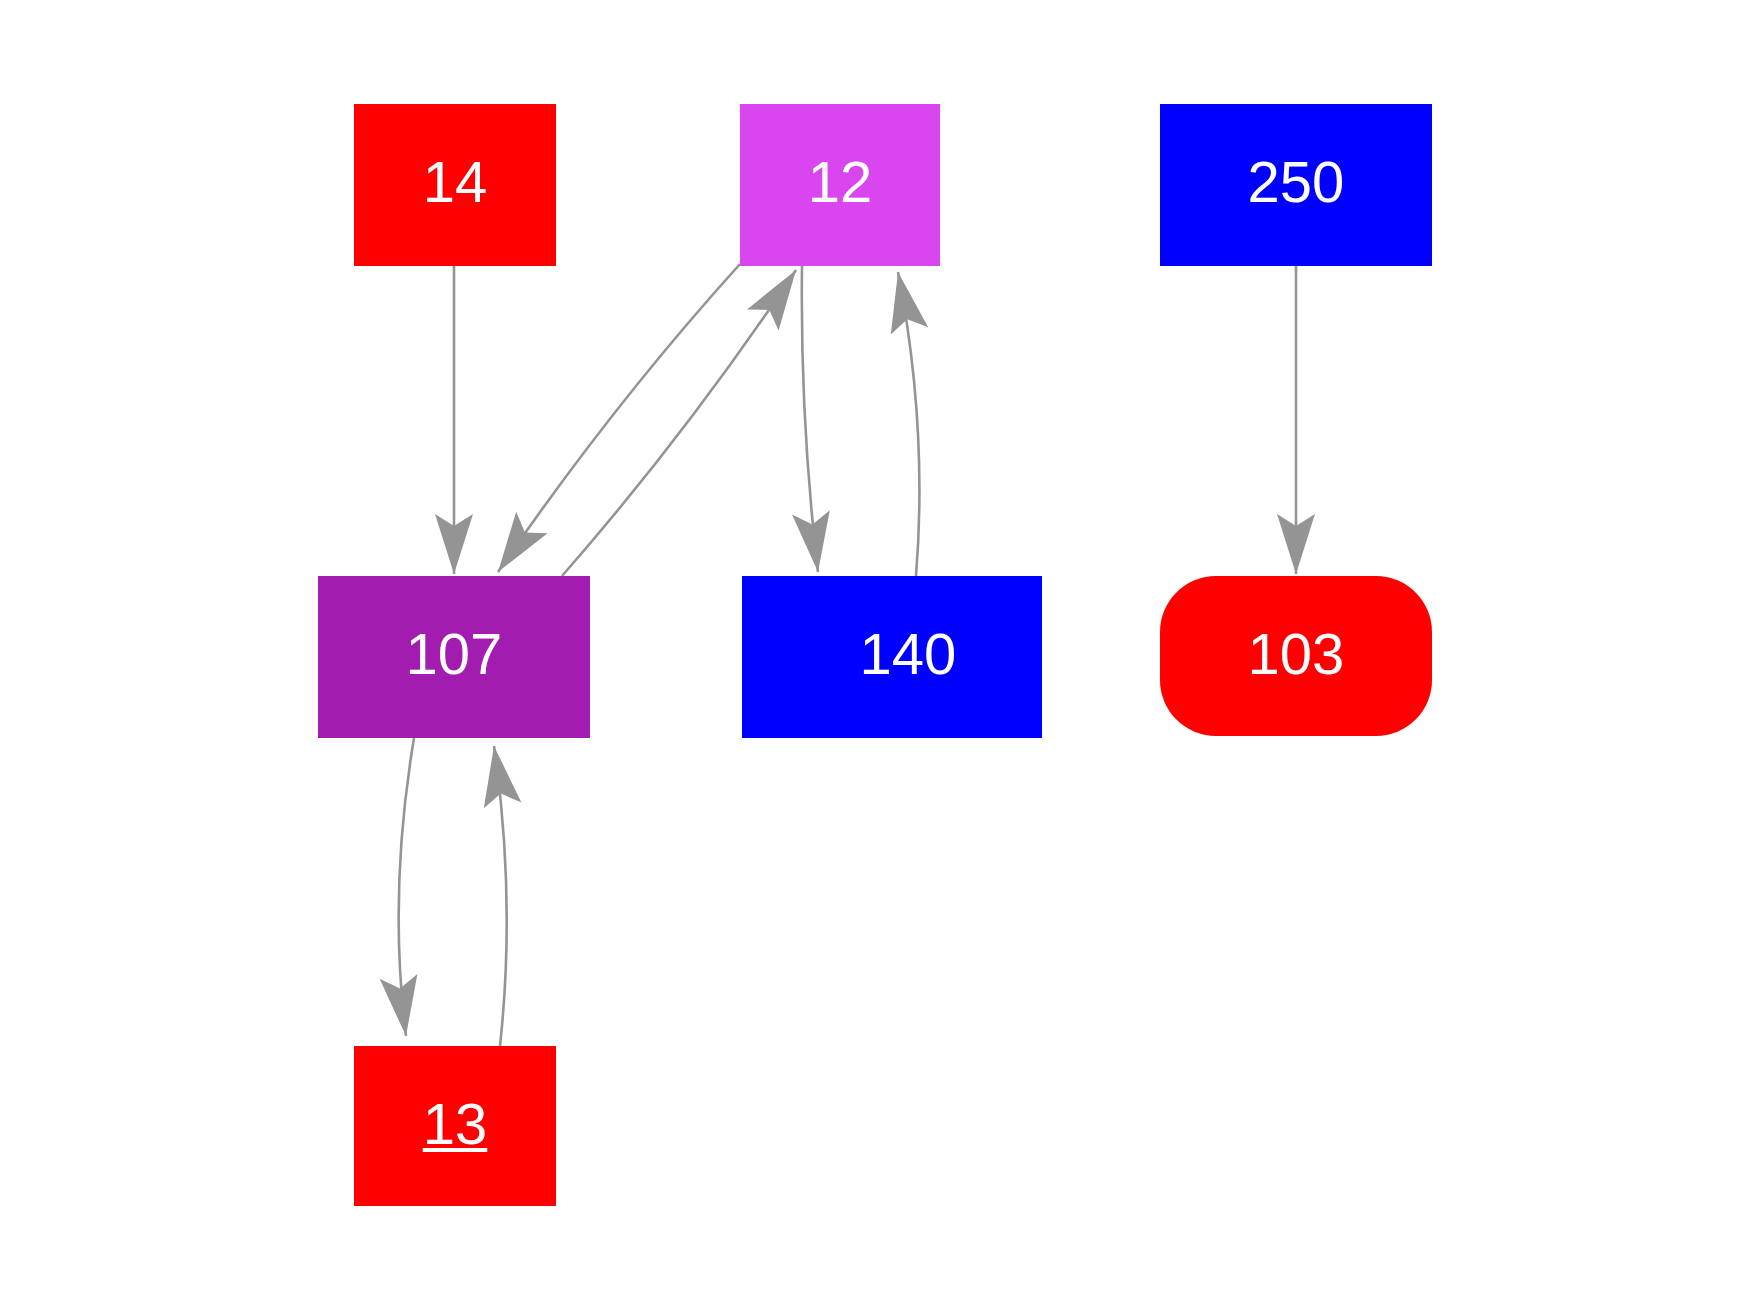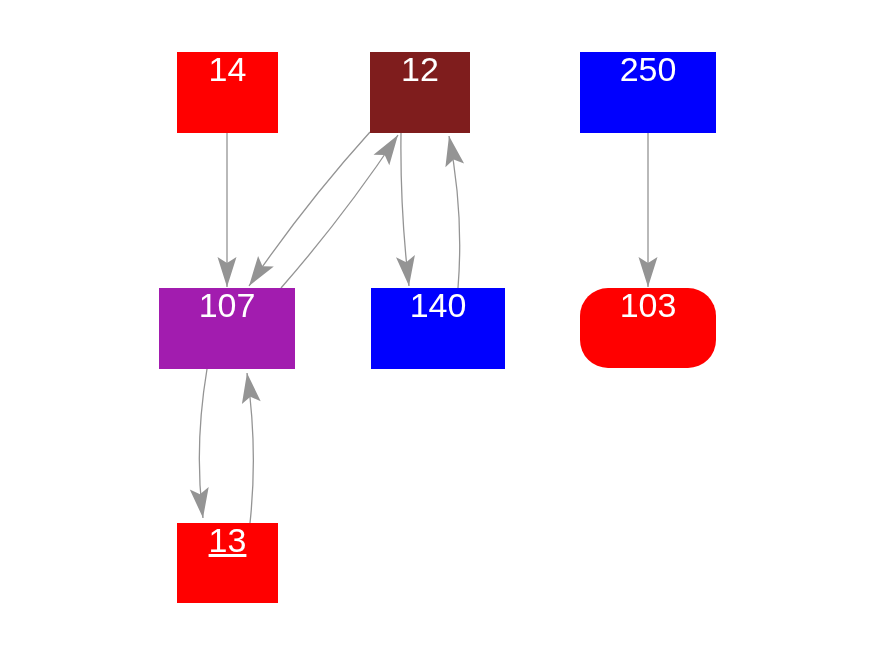--- a/index.html
+++ b/index.html
@@ -23,22 +23,23 @@
   #node-layer {
     position: absolute;
     left: 0;
     top: 0;
     width: 100%;
     height: 100%;
   }
   .node {
     position: absolute;
     display: flex;
+    align-items: center;
     justify-content: center;
-    font-size: 34px;
+    font-size: 29px;
     line-height: 1;
     user-select: none;
     cursor: pointer;
   }
 </style>
 </head>
 <body>
 
 <div class="canvas">
   <svg id="edge-layer" width="875" height="656" viewBox="0 0 875 656">
@@ -56,30 +57,30 @@
       <polygon points="648.0,287.0 638.5,257.0 648.0,263.0 657.5,257.0" fill="#949494"></polygon>
       <path d="M 207 369 Q 194 447 203 518" fill="none" stroke="#949494" stroke-width="1.3"></path>
       <polygon points="203.0,518.0 189.8,489.4 200.0,494.2 208.7,487.0" fill="#949494"></polygon>
       <path d="M 250 523 Q 258 449 247 373" fill="none" stroke="#949494" stroke-width="1.3"></path>
       <polygon points="247.0,373.0 260.7,401.3 250.4,396.8 241.9,404.1" fill="#949494"></polygon>
     </svg>
   <div id="node-layer">
       <div class="node" style="left: 177px; top: 52px; width: 101px; height: 81px; background: rgb(255, 0, 0); color: rgb(255, 255, 255);">
         <span>14</span>
       </div>
-      <div class="node" style="left: 370px; top: 52px; width: 100px; height: 81px; background: #7f1d1d; color: rgb(255, 255, 255);">
+      <div class="node" style="left: 370px; top: 52px; width: 100px; height: 81px; background: #d946ef; color: rgb(255, 255, 255);">
         <span>12</span>
       </div>
       <div class="node" style="left: 580px; top: 52px; width: 136px; height: 81px; background: rgb(0, 0, 255); color: rgb(255, 255, 255);">
         <span>250</span>
       </div>
       <div class="node" style="left: 159px; top: 288px; width: 136px; height: 81px; background: #a21caf; color: rgb(255, 255, 255);">
         <span>107</span>
       </div>
-      <div class="node" style="left: 371px; top: 288px; width: 134px; height: 81px; background: rgb(0, 0, 255); color: rgb(255, 255, 255);">
+      <div class="node" style="left: 371px; top: 288px; width: 134px; height: 81px; background: rgb(0, 0, 255); color: rgb(255, 255, 255); padding-left: 16px;">
         <span>140</span>
       </div>
       <div class="node" style="left: 580px; top: 288px; width: 136px; height: 80px; background: rgb(255, 0, 0); color: rgb(255, 255, 255); border-radius: 28px;">
         <span>103</span>
       </div>
       <div class="node" style="left: 177px; top: 523px; width: 101px; height: 80px; background: rgb(255, 0, 0); color: rgb(255, 255, 255); text-decoration: underline;">
         <span>13</span>
       </div>
     </div>
 </div>

